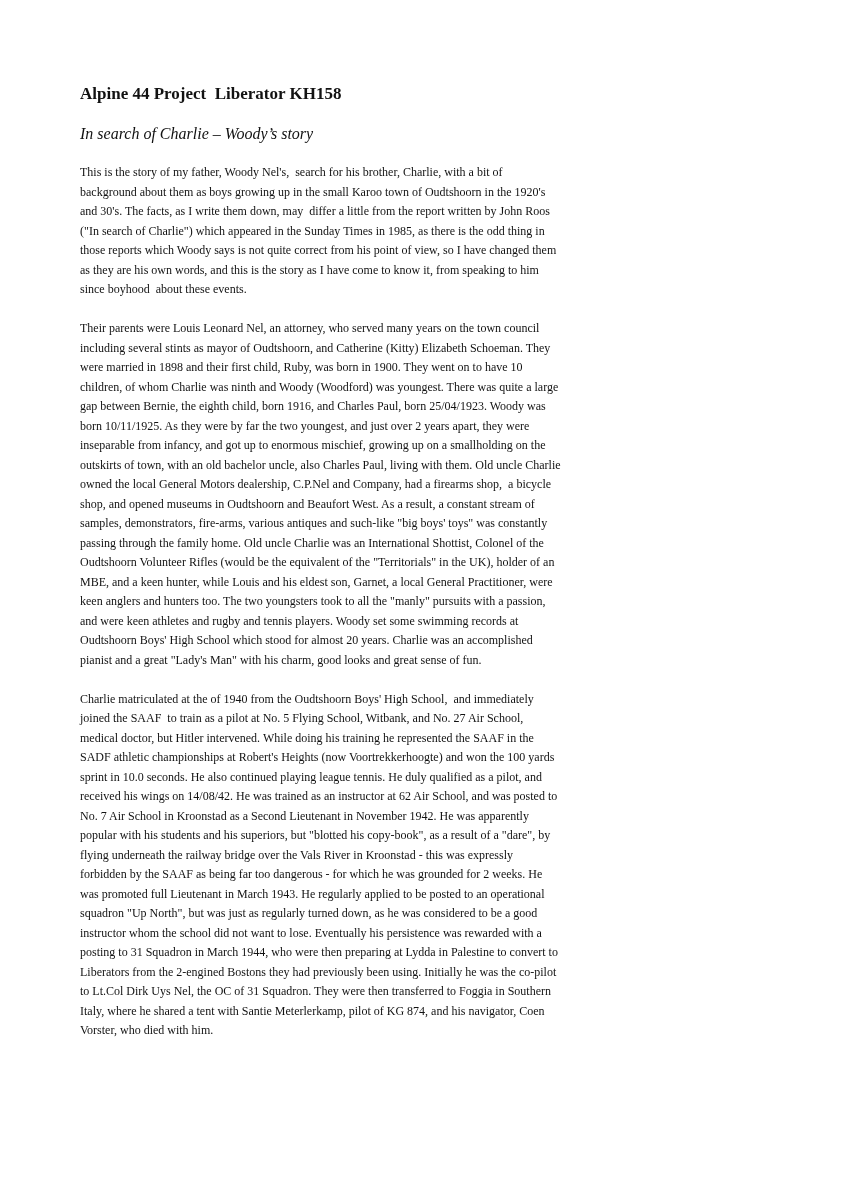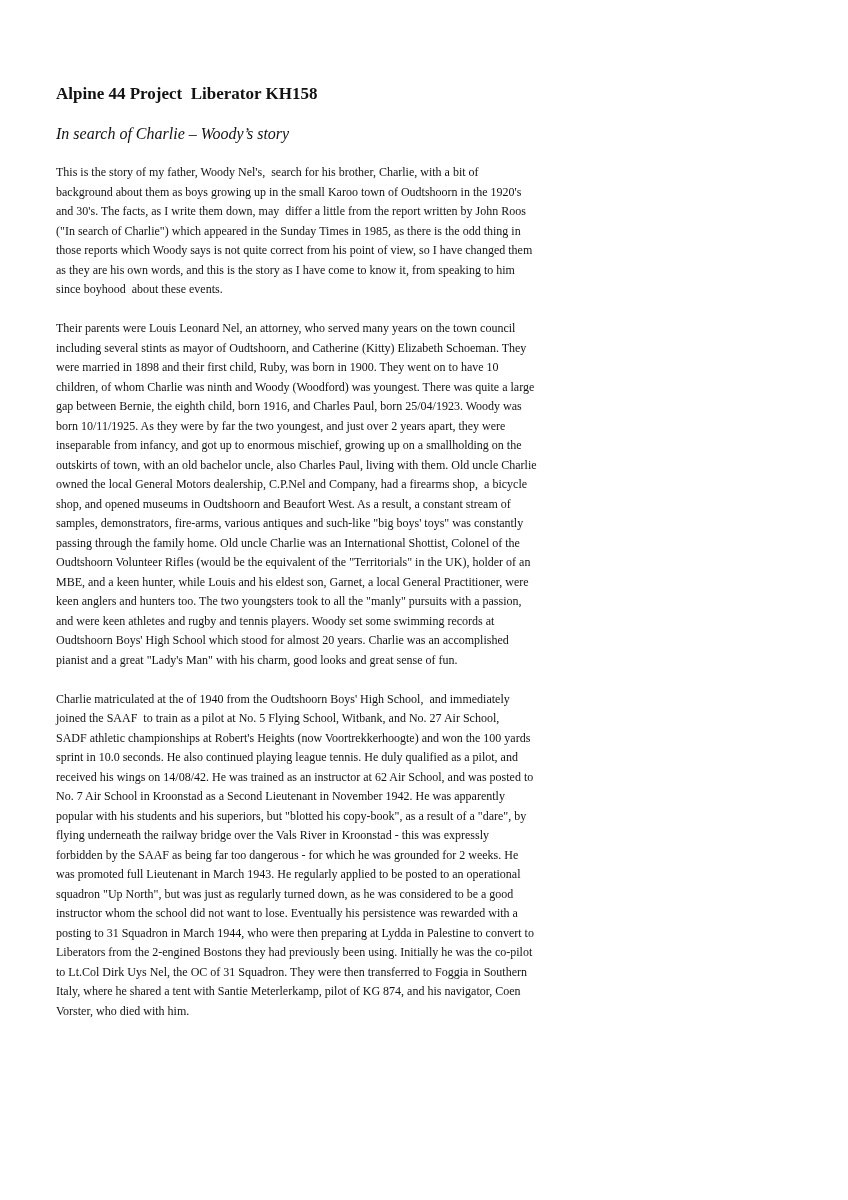--- a/index.html
+++ b/index.html
@@ -11,21 +11,21 @@
     width: 848px;
     height: 1200px;
     overflow: hidden;
   }
   .page {
     position: relative;
     width: 848px;
     height: 1200px;
     background: #ffffff;
     box-sizing: border-box;
-    padding: 82px 78px 0 56px;
+    padding: 82px 78px 0 80px;
     font-family: "Liberation Serif", "DejaVu Serif", serif;
     color: #121212;
   }
   .doc-title {
     font-size: 17px;
     font-weight: bold;
     line-height: 23px;
     margin: 0 0 19px 0;
     white-space: pre;
   }
@@ -77,20 +77,21 @@
         <div class="line">Oudtshoorn Volunteer Rifles (would be the equivalent of the "Territorials" in the UK), holder of an</div>
         <div class="line">MBE, and a keen hunter, while Louis and his eldest son, Garnet, a local General Practitioner, were</div>
         <div class="line">keen anglers and hunters too. The two youngsters took to all the "manly" pursuits with a passion,</div>
         <div class="line">and were keen athletes and rugby and tennis players. Woody set some swimming records at</div>
         <div class="line">Oudtshoorn Boys' High School which stood for almost 20 years. Charlie was an accomplished</div>
         <div class="line">pianist and a great "Lady's Man" with his charm, good looks and great sense of fun.</div>
       </div>
       <div class="paragraph">
         <div class="line">Charlie matriculated at the of 1940 from the Oudtshoorn Boys' High School,  and immediately</div>
         <div class="line">joined the SAAF  to train as a pilot at No. 5 Flying School, Witbank, and No. 27 Air School,</div>
+        <div class="line">medical doctor, but Hitler intervened. While doing his training he represented the SAAF in the</div>
         <div class="line">SADF athletic championships at Robert's Heights (now Voortrekkerhoogte) and won the 100 yards</div>
         <div class="line">sprint in 10.0 seconds. He also continued playing league tennis. He duly qualified as a pilot, and</div>
         <div class="line">received his wings on 14/08/42. He was trained as an instructor at 62 Air School, and was posted to</div>
         <div class="line">No. 7 Air School in Kroonstad as a Second Lieutenant in November 1942. He was apparently</div>
         <div class="line">popular with his students and his superiors, but "blotted his copy-book", as a result of a "dare", by</div>
         <div class="line">flying underneath the railway bridge over the Vals River in Kroonstad - this was expressly</div>
         <div class="line">forbidden by the SAAF as being far too dangerous - for which he was grounded for 2 weeks. He</div>
         <div class="line">was promoted full Lieutenant in March 1943. He regularly applied to be posted to an operational</div>
         <div class="line">squadron "Up North", but was just as regularly turned down, as he was considered to be a good</div>
         <div class="line">instructor whom the school did not want to lose. Eventually his persistence was rewarded with a</div>

